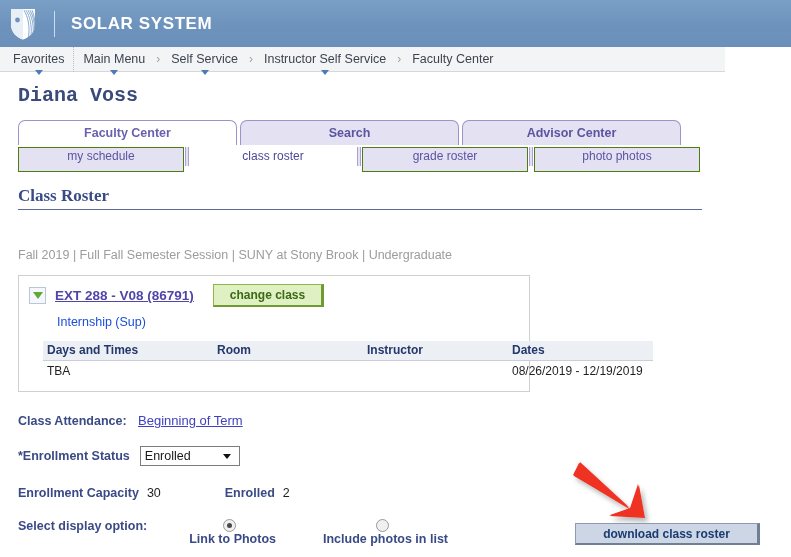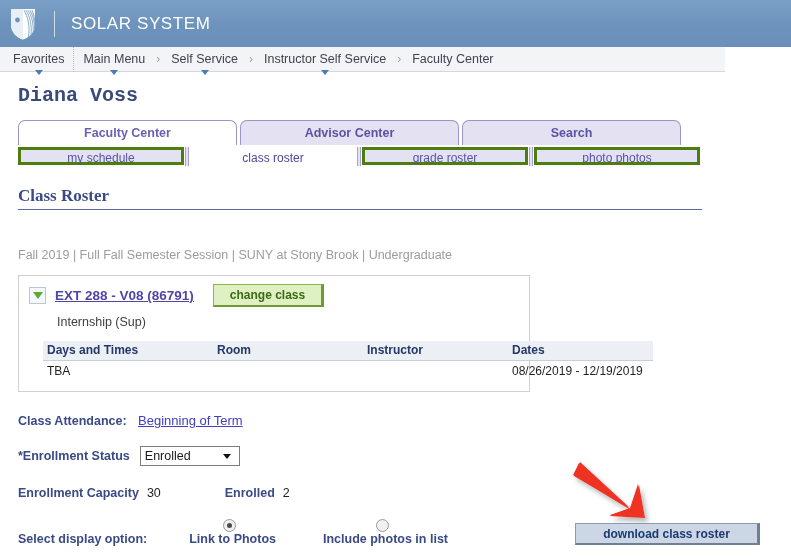--- a/index.html
+++ b/index.html
@@ -28,21 +28,21 @@
   }
   .brand-divider {
     width: 1px; height: 26px;
     background: #cddcea;
     margin: 0 16px 0 14px;
     flex: 0 0 auto;
   }
   .brand-title {
     color: #ffffff;
     font-size: 17px;
-    font-weight: normal;
+    font-weight: bold;
     letter-spacing: 0.6px;
     font-family: "Liberation Sans", sans-serif;
   }
 
   
   .crumb-bar {
     position: absolute; left: 0; top: 47px;
     width: 725px; height: 25px;
     background: #f3f4f6;
     border-bottom: 1px solid #d5d7da;
@@ -109,22 +109,22 @@
   }
 
   
   .tabs-sub {
     margin: 2px 0 0 18px;
     height: 19px;
     display: flex;
     align-items: stretch;
   }
   .tab-sub {
-    width: 166px; height: 18px;
-    border: 3px solid #4d7c0f;
+    width: 166px; height: 25px;
+    border: 1px solid #4d7c0f;
     background: #e3e1f2;
     color: #5b54a0;
     font-size: 12px;
     text-align: center; line-height: 17px;
     cursor: pointer;
     margin-right: 1px;
   }
   .tab-sub.active {
     background: #ffffff;
     border-color: #ffffff;
@@ -199,21 +199,21 @@
     border-bottom: 2px solid #6f9a33;
     color: #3c6a16;
     font-size: 12px; font-weight: bold;
     padding: 3px 16px 3px 16px;
     cursor: pointer;
     font-family: "Liberation Sans", sans-serif;
   }
   .class-sub {
     margin: 8px 0 0 28px;
     font-size: 12.5px;
-    color: #404040;
+    color: #1d4ed8;
   }
 
   
   .meet-table {
     margin: 12px 0 0 14px;
     width: 610px;
     border-collapse: collapse;
   }
   .meet-table th {
     background: #eceff4;
@@ -278,21 +278,21 @@
   }
   .row-capacity {
     margin: 20px 0 0 18px;
     display: flex; align-items: flex-start;
     font-size: 12.5px;
   }
   .cap-val { color: #1f1f1f; margin-left: 8px; font-size: 12.5px; }
   .cap-gap { width: 64px; }
   .row-display {
     margin: 19px 0 17px 18px;
-    display: flex; align-items: flex-end;
+    display: flex; align-items: flex-start;
     font-size: 12.5px;
   }
   .radio-item {
     display: flex; align-items: center;
     margin-left: 0;
     cursor: pointer;
     flex-direction: column;
   }
   .radio {
     width: 13px; height: 13px;
@@ -388,24 +388,24 @@
 
 <div class="page">
 
   <div class="user-name">Diana Voss</div>
 
   <div class="tabs-main">
     <div class="tab-main active">
       <span>Faculty Center</span>
     </div>
     <div class="tab-main">
+      <span>Search</span>
+    </div>
+    <div class="tab-main">
       <span>Advisor Center</span>
-    </div>
-    <div class="tab-main">
-      <span>Search</span>
     </div>
   </div>
 
   <div class="tabs-sub">
     <div class="tab-sub">
       <span>my schedule</span>
     </div>
     <div class="tab-sub-gap"></div>
     <div class="tab-sub active">
       <span>class roster</span>

